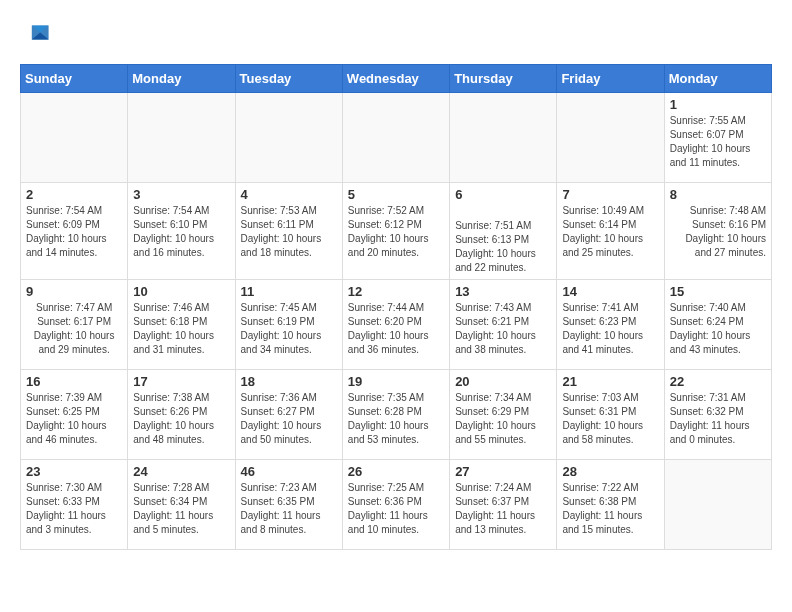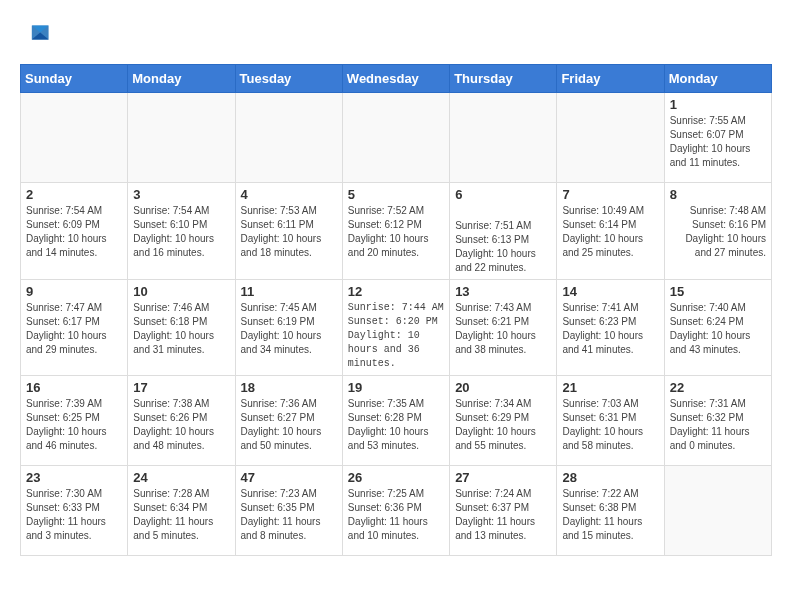--- a/index.html
+++ b/index.html
@@ -176,39 +176,39 @@
         <td>
           <span class="day-num">8</span>
           <div class="day-info" style="white-space: pre-line; text-align: right;">Sunrise: 7:48 AM
 Sunset: 6:16 PM
 Daylight: 10 hours and 27 minutes.</div>
         </td>
       </tr>
       <tr>
         <td>
           <span class="day-num">9</span>
-          <div class="day-info" style="white-space: pre-line;">Sunrise: 7:47 AM
+          <div class="day-info" style="white-space: pre-line; text-align: center;">Sunrise: 7:47 AM
 Sunset: 6:17 PM
 Daylight: 10 hours and 29 minutes.</div>
         </td>
         <td>
           <span class="day-num">10</span>
           <div class="day-info" style="white-space: pre-line;">Sunrise: 7:46 AM
 Sunset: 6:18 PM
 Daylight: 10 hours and 31 minutes.</div>
         </td>
         <td>
           <span class="day-num">11</span>
           <div class="day-info" style="white-space: pre-line;">Sunrise: 7:45 AM
 Sunset: 6:19 PM
 Daylight: 10 hours and 34 minutes.</div>
         </td>
         <td>
           <span class="day-num">12</span>
-          <div class="day-info" style="white-space: pre-line; font-family: Liberation Mono, monospace;">Sunrise: 7:44 AM
+          <div class="day-info" style="white-space: pre-line;">Sunrise: 7:44 AM
 Sunset: 6:20 PM
 Daylight: 10 hours and 36 minutes.</div>
         </td>
         <td>
           <span class="day-num">13</span>
           <div class="day-info" style="white-space: pre-line;">Sunrise: 7:43 AM
 Sunset: 6:21 PM
 Daylight: 10 hours and 38 minutes.</div>
         </td>
         <td>
@@ -275,21 +275,21 @@
 Sunset: 6:33 PM
 Daylight: 11 hours and 3 minutes.</div>
         </td>
         <td>
           <span class="day-num">24</span>
           <div class="day-info" style="white-space: pre-line;">Sunrise: 7:28 AM
 Sunset: 6:34 PM
 Daylight: 11 hours and 5 minutes.</div>
         </td>
         <td>
-          <span class="day-num">47</span>
+          <span class="day-num">46</span>
           <div class="day-info" style="white-space: pre-line;">Sunrise: 7:23 AM
 Sunset: 6:35 PM
 Daylight: 11 hours and 8 minutes.</div>
         </td>
         <td>
           <span class="day-num">26</span>
           <div class="day-info" style="white-space: pre-line;">Sunrise: 7:25 AM
 Sunset: 6:36 PM
 Daylight: 11 hours and 10 minutes.</div>
         </td>

